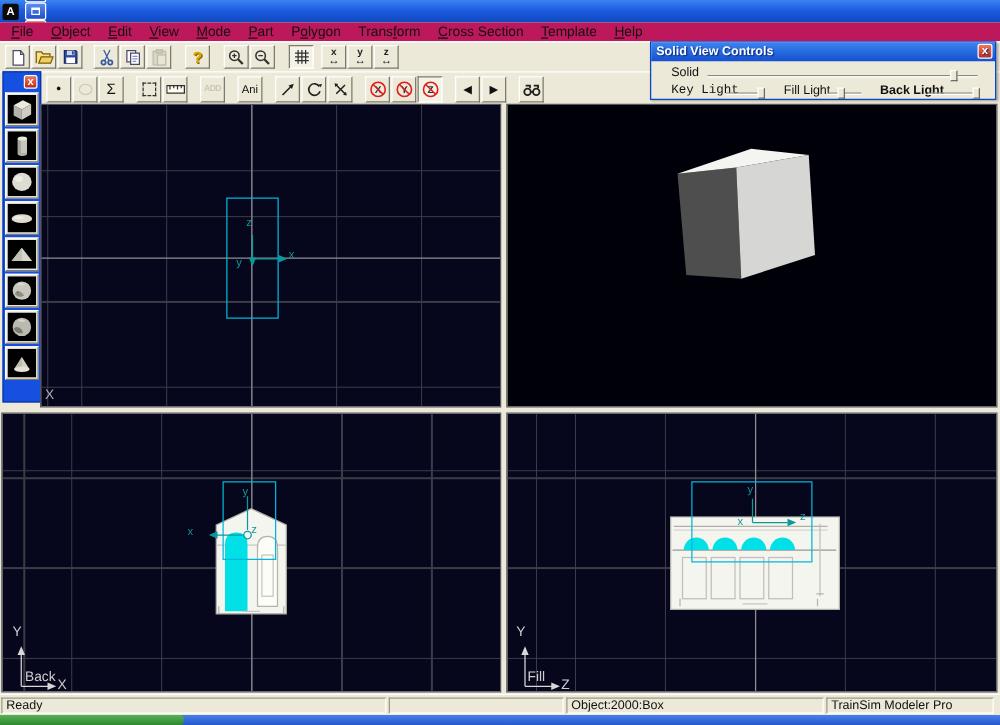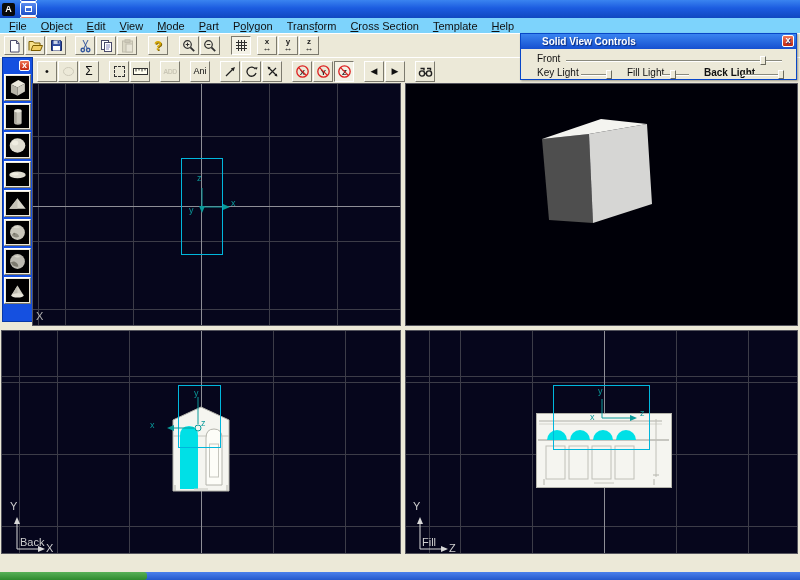--- a/index.html
+++ b/index.html
@@ -15,21 +15,21 @@
     font-weight:bold;display:flex;align-items:center;justify-content:center;
     border-radius:2px;margin-right:4px;}
   #title-text{font-size:11px;font-weight:bold;text-shadow:1px 1px 1px #0a2a7a;flex:1;
     white-space:nowrap;overflow:hidden;}
   .wbtn{width:17px;height:14px;margin-left:1px;border:1px solid #fff;border-radius:2px;
     display:flex;align-items:center;justify-content:center;color:#fff;font-size:10px;
     background:linear-gradient(180deg,#5a8cf0,#2050c8);line-height:1;}
   .wbtn.close{background:linear-gradient(180deg,#f08468,#cc3820);}
   .wbtn .box{width:7px;height:6px;border:1px solid #fff;border-top-width:2px;}
   
-  #menubar{position:absolute;left:0;top:18px;width:800px;height:15px;background:#7dd3fc;
+  #menubar{position:absolute;left:0;top:18px;width:800px;height:15px;background:#be185d;
     display:flex;align-items:center;font-size:11px;color:#101010;padding-left:2px;}
   .menu-item{padding:0 7px;}
   .menu-item u{text-decoration:underline;}
   
   .toolbar{position:absolute;left:0;width:800px;background:#ece9d8;display:flex;
     align-items:center;border-top:1px solid #fff;}
   #toolbar1{top:33px;height:24px;padding-left:4px;}
   #toolbar2{top:57px;height:27px;padding-left:37px;}
   .tbtn{height:19px;min-width:20px;margin-right:1px;display:flex;align-items:center;
     justify-content:center;background:#ece9d8;border:1px solid;
@@ -78,21 +78,21 @@
   .sel-rect{position:absolute;border:1px solid var(--cyan);}
   .vp svg.drawing{position:absolute;}
   .giz{position:absolute;color:#0a9a9a;font-size:9px;line-height:1;}
   .corner-lbl{position:absolute;color:#cfcfcf;font-size:11px;line-height:1;}
   .gizsvg{position:absolute;color:#0a9a9a;}
   .cornersvg{position:absolute;color:#d8d8d8;}
   
   #svc{position:absolute;left:520px;top:33px;width:277px;height:47px;background:#ece9d8;
     border:1px solid #0846c8;box-shadow:1px 1px 2px rgba(0,0,0,.35);}
   #svc-title{height:15px;background:linear-gradient(180deg,#3a84f0,#1550d0);color:#fff;
-    font-size:10px;font-weight:bold;display:flex;align-items:center;padding-left:21px;
+    font-size:10px;font-weight:bold;display:flex;align-items:center;padding-left:4px;
     text-shadow:1px 1px 1px #0a2a7a;position:relative;}
   #svc .xbtn{top:1px;right:2px;width:12px;height:12px;}
   .dlg-lbl{position:absolute;font-size:10px;color:#101010;line-height:1;}
   .track{position:absolute;height:0;border-top:1px solid #8a8a7e;border-bottom:1px solid #fff;}
   .thumb{position:absolute;width:6px;height:9px;background:#ece9d8;border:1px solid;
     border-color:#fff #6a6a5e #6a6a5e #fff;}
   
   #statusbar{position:absolute;left:0;top:555px;width:800px;height:17px;background:#ece9d8;
     border-top:1px solid #fff;display:flex;gap:2px;padding:2px 1px 0 1px;font-size:10px;}
   .spanel{height:13px;border:1px solid;border-color:#9d9a84 #fff #fff #9d9a84;
@@ -553,32 +553,38 @@
 
   <div style="position:absolute;left:400px;top:84px;width:6px;height:471px"></div>
   <div style="position:absolute;left:0;top:325px;width:800px;height:6px"></div>
 
   <div id="svc">
     <div id="svc-title">
       <span>Solid View Controls</span>
       <span class="xbtn">x</span>
     </div>
     <div id="svc-body">
-      <span class="dlg-lbl" style="left:16px;top:20px">Front</span>
+      <span class="dlg-lbl" style="left:16px;top:20px">Solid</span>
     <div class="track" style="left: 45px; top: 26px; width: 216px;"></div>
         <div class="thumb" style="left: 239px; top: 22px;"></div>
-        <span class="dlg-lbl" style="left: 16px; top: 34px;">Key Light</span>
+        <span class="dlg-lbl" style="left: 16px; top: 34px; font-family: Liberation Mono, monospace;">Key Light</span>
         <div class="track" style="left: 60px; top: 40px; width: 31px;"></div>
         <div class="thumb" style="left: 85px; top: 36px;"></div>
         <span class="dlg-lbl" style="left: 106px; top: 34px;">Fill Light</span>
         <div class="track" style="left: 141px; top: 40px; width: 27px;"></div>
         <div class="thumb" style="left: 149px; top: 36px;"></div>
         <span class="dlg-lbl" style="left: 183px; top: 34px; font-weight: bold;">Back Light</span>
         <div class="track" style="left: 221px; top: 40px; width: 42px;"></div>
         <div class="thumb" style="left: 257px; top: 36px;"></div>
       </div>
   </div>
 
+  <div id="statusbar">
+      <div class="spanel" style="width: 308px;">Ready</div>
+      <div class="spanel" style="width: 140px;"></div>
+      <div class="spanel" style="width: 206px;">Object:2000:Box</div>
+      <div class="spanel" style="width: 134px;">TrainSim Modeler Pro</div>
+    </div>
 
   <div id="taskbar">
     <div id="task-start"></div>
   </div>
 </div>
 
 </body></html>

